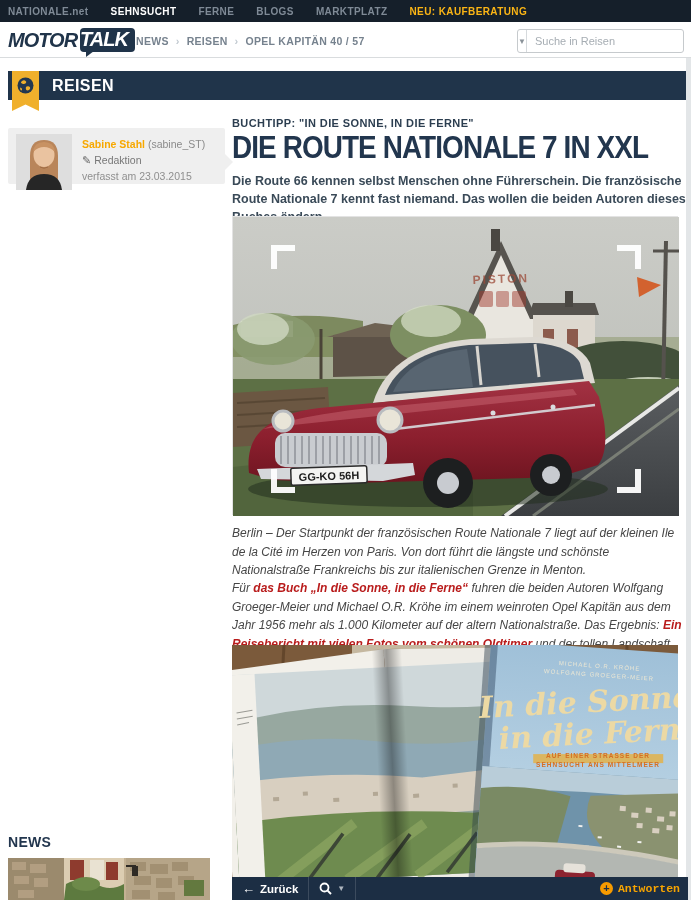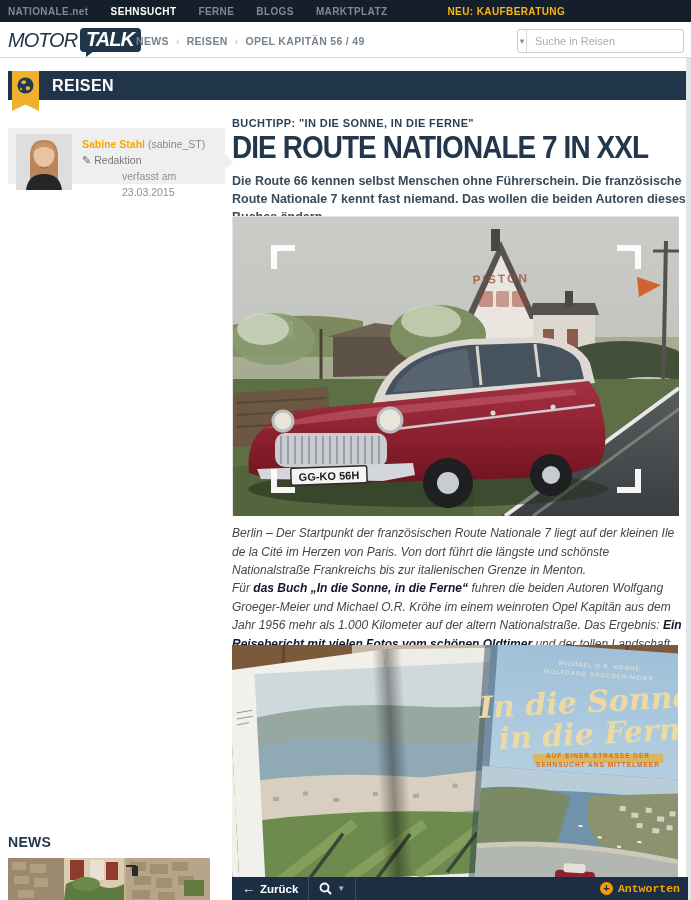--- a/index.html
+++ b/index.html
@@ -5,28 +5,28 @@
   * { margin:0; padding:0; box-sizing:border-box; }
   html,body { background:#fff; }
   body { font-family:"Liberation Sans", sans-serif; }
   .page { position:relative; width:691px; height:900px; background:#fff; overflow:hidden; }
 
   
   .topnav { position:absolute; left:0; top:0; width:691px; height:22px; background:#151f2a;
             display:flex; align-items:center; padding-left:8px; gap:22px; }
   .topnav .item { font-size:10px; font-weight:bold; letter-spacing:.4px; color:#7f8a96; cursor:pointer; white-space:nowrap; }
   .topnav .item.active { color:#ffffff; }
-  .topnav .item.highlight { color:#fbb515;margin-left:38px; }
+  .topnav .item.highlight { color:#fbb515; }
 
   
   .header { position:absolute; left:0; top:22px; width:691px; height:36px; background:#fff; border-bottom:1px solid #d9dcde; }
   .logo { position:absolute; left:8px; top:6px; display:flex; align-items:center; cursor:pointer; }
-  .logo-motor { font-size:20px; font-weight:400; font-style:italic; color:#20344a; letter-spacing:-1px; margin-right:3px; }
+  .logo-motor { font-size:20px; font-weight:700; font-style:italic; color:#20344a; letter-spacing:-1px; margin-right:3px; }
   .logo-talk { position:relative; background:#20344a; color:#fff; font-size:20px; font-weight:900; font-style:italic;
-               letter-spacing:-1px; padding:0 7px 1px 6px; border-radius:4px; }
+               letter-spacing:-1px; padding:0 7px 1px 0; border-radius:4px; }
   .logo-talk::after { content:""; position:absolute; left:6px; bottom:-5px; width:0; height:0;
                       border-left:8px solid #20344a; border-bottom:6px solid transparent; }
   .breadcrumb { position:absolute; left:136px; top:13px; display:flex; align-items:center; gap:7px;
                 font-size:10.5px; font-weight:bold; letter-spacing:.3px; color:#76828e; }
   .breadcrumb .sep { color:#c2cad1; font-size:11px; }
   .breadcrumb .crumb { cursor:pointer; }
   .searchbox { position:absolute; left:517px; top:7px; width:167px; height:24px; border:1px solid #c6cacd;
                border-radius:3px; display:flex; align-items:stretch; background:#fff; }
   .search-caret { width:27px; display:flex; align-items:center; justify-content:center; color:#8a9299;
                   font-size:8px; border-right:1px solid #d6dadd; cursor:pointer; }
@@ -47,32 +47,32 @@
 
   
   .author-card { position:absolute; left:8px; top:128px; width:217px; height:56px; background:#efefef; border-radius:2px; }
   .author-card::after { content:""; position:absolute; right:-8px; top:26px; width:0; height:0;
                         border-top:8px solid transparent; border-bottom:8px solid transparent; border-left:8px solid #efefef; }
   .avatar { position:absolute; left:8px; top:6px; width:56px; height:56px; overflow:hidden; cursor:pointer; }
   .author-info { position:absolute; left:74px; top:8px; font-size:10.5px; color:#777; line-height:16px; }
   .author-name { color:#f7a800; font-weight:bold; cursor:pointer; }
   .author-user { color:#8a8a8a; }
   .author-role .pencil { color:#6b6b6b; font-size:11px; margin-right:3px; }
-  .author-date { color:#8f8f8f;margin-left:40px; }
+  .author-date { color:#8f8f8f; }
 
   
   .kicker { position:absolute; left:232px; top:117px; font-size:11px; font-weight:bold; letter-spacing:.4px; color:#2c3e50; }
   .title { position:absolute; left:232px; top:130px; width:520px; font-size:31px; font-weight:900; color:#22364e;
            letter-spacing:-1px; transform:scaleX(.9); transform-origin:left top; white-space:nowrap; }
   .lead { position:absolute; left:232px; top:172px; width:454px; font-size:12.5px; font-weight:bold;
           color:#3a4a58; line-height:1.45; }
   .hero-figure { position:absolute; left:232px; top:216px; width:446px; height:299px; border:1px solid #e3e3e3; cursor:pointer; }
   .para { position:absolute; left:232px; width:454px; font-size:12px; color:#464646; line-height:1.55;font-style:italic; }
   .p1 { top:524px; } .p2 { top:579px; }
-  .para b { color:#0f172a; }
+  .para b { color:#b91c1c; }
   .book-figure { position:absolute; left:232px; top:645px; width:446px; height:255px; overflow:hidden; cursor:pointer; }
 
   
   .toolbar { position:absolute; left:232px; top:877px; width:456px; height:23px; background:#1c2e44;
              display:flex; align-items:stretch; z-index:5; }
   .tb-cell { display:flex; align-items:center; padding:0 10px; border-right:1px solid rgba(255,255,255,.14); cursor:pointer; }
   .tb-back { color:#fff; font-size:11.5px; font-weight:bold; gap:5px; }
   .tb-back .arrow { font-size:13px; line-height:1; }
   .tb-zoom { gap:5px; }
   .tb-zoom .caret { color:#aeb6bf; font-size:8px; }
@@ -103,21 +103,21 @@
   <div class="header">
     <div class="logo">
       <span class="logo-motor">MOTOR</span>
       <span class="logo-talk">TALK</span>
     </div>
     <div class="breadcrumb">
       <span class="crumb">NEWS</span>
       <span class="sep">›</span>
       <span class="crumb">REISEN</span>
       <span class="sep">›</span>
-      <span class="crumb">OPEL KAPITÄN 56 / 49</span>
+      <span class="crumb">OPEL KAPITÄN 40 / 57</span>
     </div>
     <div class="searchbox">
       <span class="search-caret">
         <span>▼</span>
       </span>
       <input type="text" placeholder="Suche in Reisen" style="">
     </div>
   </div>
 
   <div class="edge-strip"></div>

